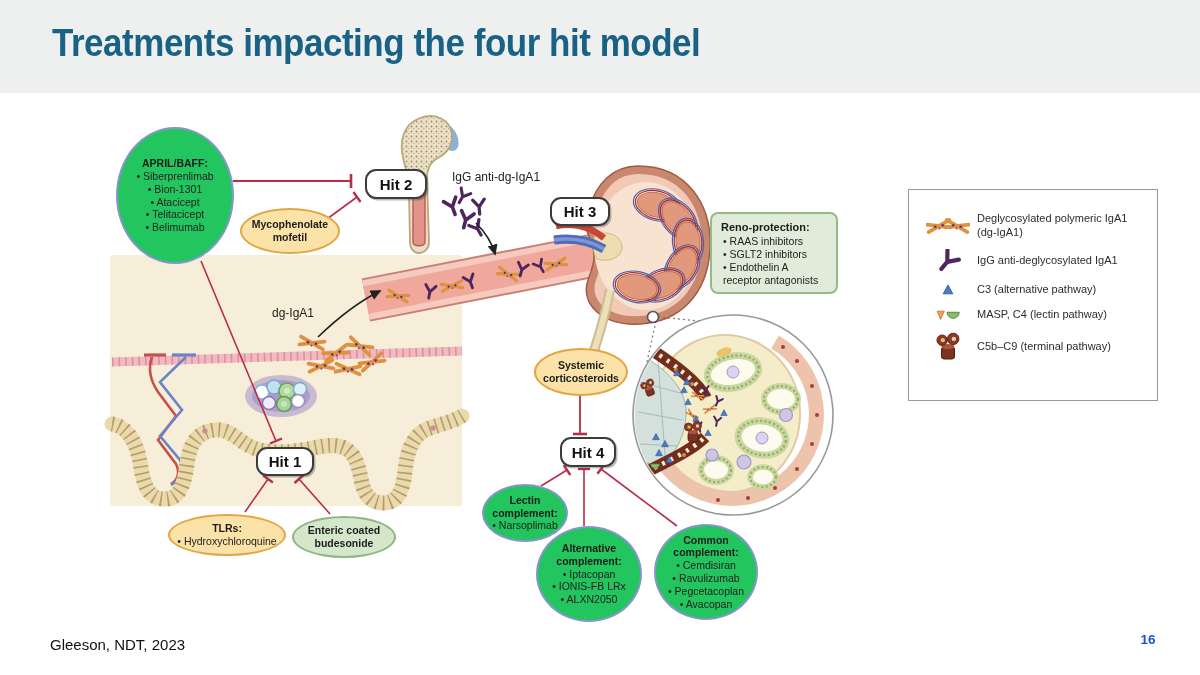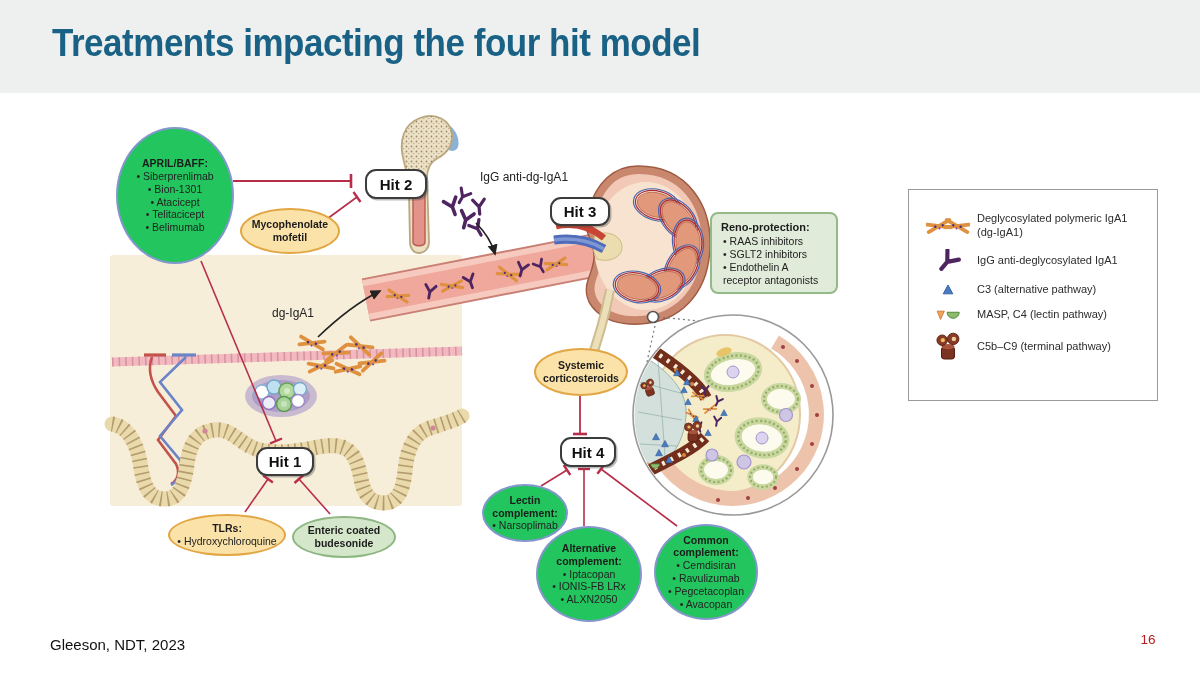--- a/index.html
+++ b/index.html
@@ -19,21 +19,21 @@
   .hit{position:absolute;background:#fff;border:2px solid #3c3c3c;border-radius:11px;font-weight:700;font-size:15px;color:#111;display:flex;align-items:center;justify-content:center;box-shadow:1.5px 1.5px 0 rgba(60,60,60,.35);}
   .rbox{position:absolute;background:#e0ebda;border:2px solid #94ba88;border-radius:8px;padding:7px 9px;box-sizing:border-box;text-align:left;line-height:1.25;}
   .rbox .t{font-weight:700;font-size:11px;color:#1c1c1c;}
   .rbox .li{font-size:10.5px;color:#222;padding-left:2px;}
   .flabel{position:absolute;font-size:12px;color:#222;white-space:nowrap;}
   .legend{position:absolute;left:908px;top:189px;width:250px;height:212px;background:#fff;border:1.5px solid #9a9a9a;box-sizing:border-box;padding:22px 10px 10px 16px;display:flex;flex-direction:column;gap:9px;}
   .lrow{display:flex;align-items:center;gap:6px;}
   .lic{width:46px;display:flex;align-items:center;justify-content:center;flex:0 0 46px;}
   .llab{font-size:11px;color:#2c2c2c;line-height:1.25;white-space:pre-line;}
   .citation{position:absolute;left:50px;top:636px;font-size:15px;color:#111;}
-  .pagenum{position:absolute;left:1128px;top:632px;width:40px;text-align:center;font-size:13.5px;color:#b91c1c;}
+  .pagenum{position:absolute;left:1128px;top:632px;width:40px;text-align:center;font-size:13.5px;color:#1d4ed8;font-weight:bold;}
 </style>
 </head>
 <body>
 
 <div class="slide">
   <div class="header">
     <div class="title">Treatments impacting the four hit model</div>
   </div>
 
   <svg class="fig" viewBox="0 0 1200 675">
@@ -342,21 +342,21 @@
   <div class="hit" style="left:550px;top:197px;width:56px;height:25px;">
       <span>Hit 3</span>
     </div>
   <div class="hit" style="left:256px;top:447px;width:54px;height:25px;">
       <span>Hit 1</span>
     </div>
   <div class="hit" style="left:560px;top:437px;width:52px;height:26px;">
       <span>Hit 4</span>
     </div>
 
-  <div class="flabel" style="left:452px;top:170px;margin-left:28px;">IgG anti-dg-IgA1</div>
+  <div class="flabel" style="left:452px;top:170px;">IgG anti-dg-IgA1</div>
   <div class="flabel" style="left:272px;top:306px;">dg-IgA1</div>
 
   <div class="rbox" style="left:710px;top:212px;width:128px;height:82px;">
     <div class="t">Reno-protection:</div>
     <div class="li">• RAAS inhibitors</div>
     <div class="li">• SGLT2 inhibitors</div>
     <div class="li">• Endothelin A receptor antagonists</div>
   </div>
 
   <div class="node ell yellow" style="left:534px;top:348px;width:94px;height:48px;padding:0 6px;">

